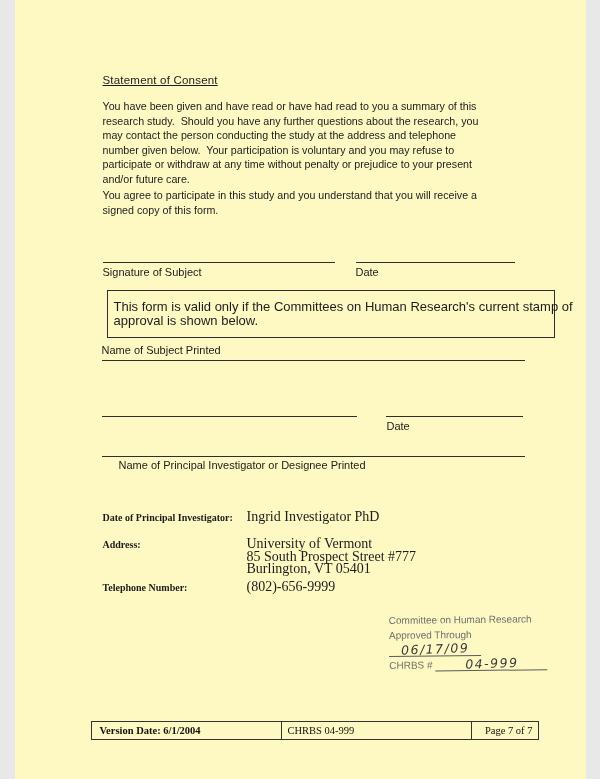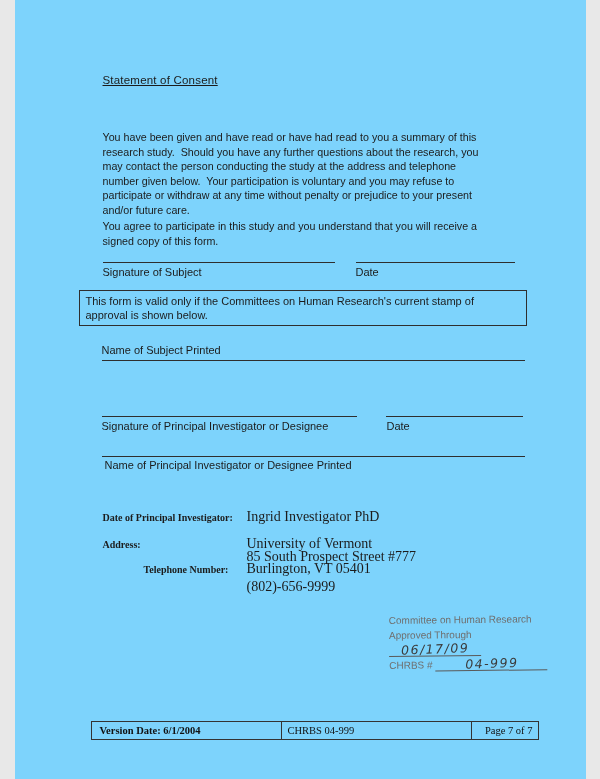--- a/index.html
+++ b/index.html
@@ -1,36 +1,36 @@
 <!DOCTYPE html>
 <html><head>
 <meta charset="utf-8">
 <style>
   html,body { margin:0; padding:0; background:#e8e8e8; }
   .page {
     position:relative; width:571px; height:779px; margin:0 auto;
-    background:#7dd3fc; overflow:hidden;
+    background:#fef9c3; overflow:hidden;
     font-family:"Liberation Sans", sans-serif; color:#1c1c1c;
   }
   .heading {
     position:absolute; left:88px; top:74px;
     font-size:11.5px; text-decoration:underline; letter-spacing:0.2px;
   }
   .para {
     position:absolute; left:88px; width:445px;
-    font-size:10.7px; line-height:14.6px; white-space:pre;margin-top:31px;
+    font-size:10.7px; line-height:14.6px; white-space:pre;
   }
   #para1 { top:99px; }
   #para2 { top:188px; }
   .sig-line { position:absolute; height:8px; border-bottom:1.3px solid #2e2e2e; }
   .sig-label { position:absolute; font-size:11px; }
   .note-box {
-    position:absolute; left:64px; top:290px; width:448px; box-sizing:border-box;
-    border:1.4px solid #2e2e2e; padding:3px 6px;
-    font-size:11px; line-height:14.2px; white-space:pre;
+    position:absolute; left:92px; top:290px; width:448px; box-sizing:border-box;
+    border:1.4px solid #2e2e2e; padding:9px 6px;
+    font-size:13px; line-height:14.2px; white-space:pre;
   }
   .info-label {
     position:absolute; left:88px;
     font-family:"Liberation Serif", serif; font-weight:bold; font-size:10px;
   }
   .info-value {
     position:absolute; left:232px;
     font-family:"Liberation Serif", serif; font-size:14px;
     line-height:12.5px; white-space:pre;
   }
@@ -80,36 +80,35 @@
   <div class="sig-line" style="left:341px; top:254px; width:159px;"></div>
   <div class="sig-label" style="left:341px; top:266px;">Date</div>
 
   <div class="note-box">This form is valid only if the Committees on Human Research's current stamp of
 approval is shown below.</div>
 
   <div class="sig-line" style="left:87px; top:352px; width:423px;"></div>
   <div class="sig-label" style="left:87px; top:344px;text-align:center;">Name of Subject Printed</div>
 
   <div class="sig-line" style="left:87px; top:408px; width:255px;"></div>
-  <div class="sig-label" style="left:87px; top:420px;">Signature of Principal Investigator or Designee</div>
   <div class="sig-line" style="left:371px; top:408px; width:137px;"></div>
   <div class="sig-label" style="left:372px; top:420px;">Date</div>
 
   <div class="sig-line" style="left:87px; top:448px; width:423px;"></div>
-  <div class="sig-label" style="left:90px; top:459px;">Name of Principal Investigator or Designee Printed</div>
+  <div class="sig-label" style="left:104px; top:459px;">Name of Principal Investigator or Designee Printed</div>
 
   <div class="info-label" style="top:512px;">Date of Principal Investigator:</div>
   <div class="info-value" style="top:511px;">Ingrid Investigator PhD</div>
 
   <div class="info-label" style="top:539px;">Address:</div>
   <div class="info-value" style="top:538px;">University of Vermont
 85 South Prospect Street #777
 Burlington, VT 05401</div>
 
-  <div class="info-label" style="top:564px;margin-left:41px;">Telephone Number:</div>
+  <div class="info-label" style="top:582px;">Telephone Number:</div>
   <div class="info-value" style="top:581px;">(802)-656-9999</div>
 
   <div class="stamp">
     <div>Committee on Human Research</div>
     <div>
       <span>Approved Through</span>
       <span class="uline" style="width:92px;"><span class="hand">06/17/09</span></span>
     </div>
     <div>
       <span>CHRBS #</span>

